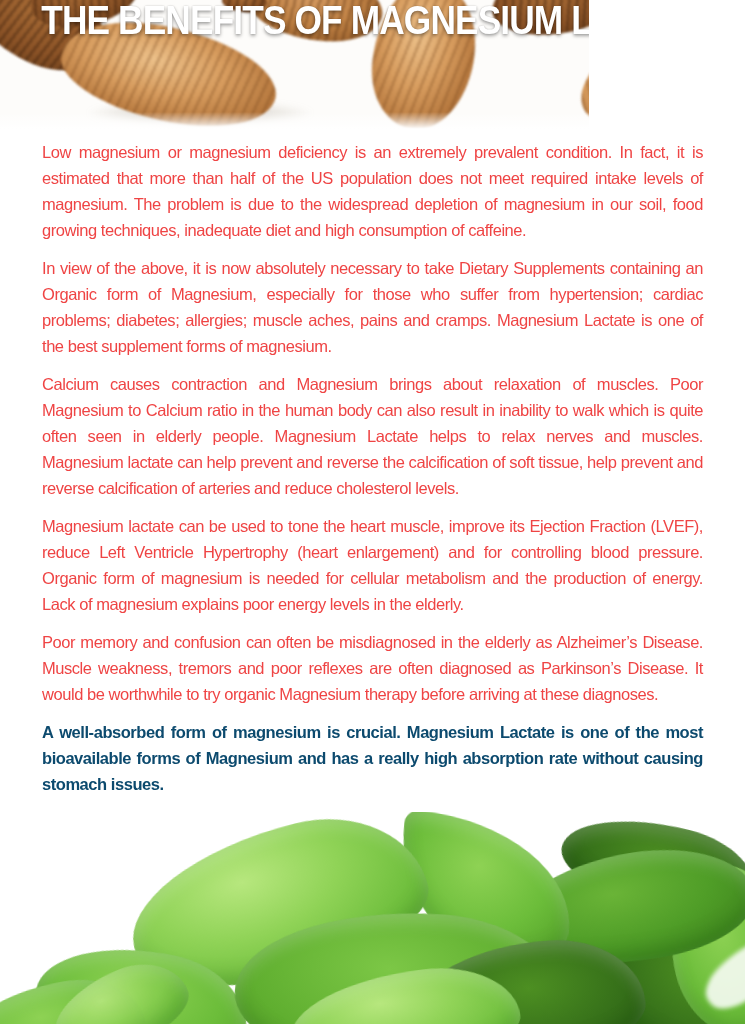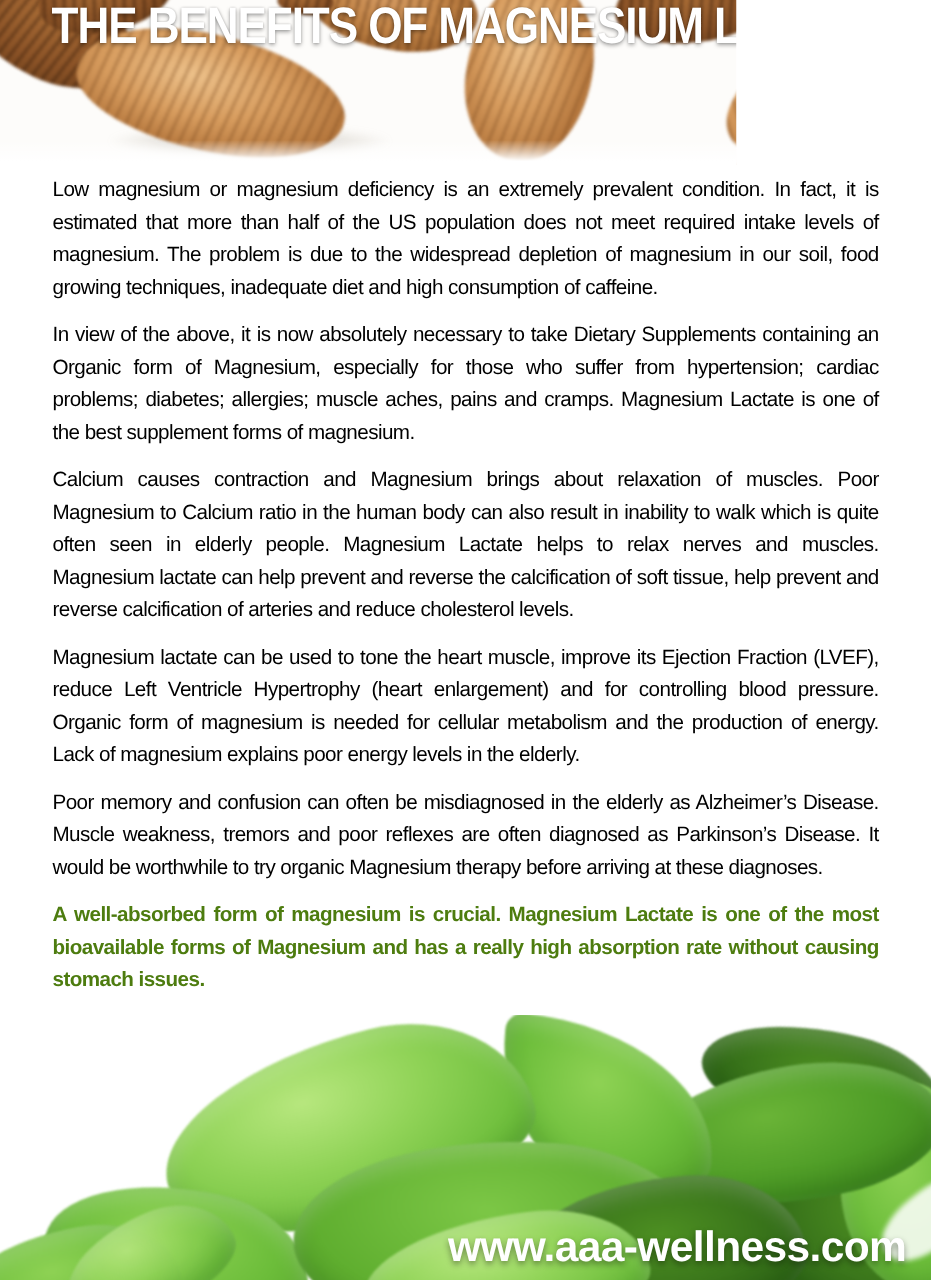--- a/index.html
+++ b/index.html
@@ -49,23 +49,23 @@
   }
 
   
   .body{
     position:absolute; top:132px; left:0; width:745px; z-index:2;
     padding:7px 42px 0 42px; box-sizing:border-box;
   }
   .para{
     margin:0 0 12px 0; text-align:justify;
     font-size:16.5px; line-height:26px; letter-spacing:-0.45px;
-    color:#000000;
+    color:#ef4444;
   }
-  .para.bold{font-weight:700; color:#4d7c0f;}
+  .para.bold{font-weight:700; color:#0c4a6e;}
 
   
   .footer{position:absolute; bottom:0; left:0; width:745px; height:212px; overflow:hidden; z-index:3;}
   .leaf{
     position:absolute; filter:blur(.7px);
     border-radius:60% 40% 50% 50% / 55% 60% 40% 45%;
     box-shadow: inset 0 8px 16px rgba(255,255,255,.22), inset 0 -10px 18px rgba(0,60,0,.18);
   }
   .leaf.light{background:radial-gradient(ellipse at 40% 30%, #b7e77e 0%, #90d357 38%, #6ebe3c 72%, #58a62d 100%);}
   .leaf.mid{background:radial-gradient(ellipse at 45% 35%, #8ed254 0%, #6cbd3a 52%, #4d9a24 100%);}
@@ -116,16 +116,15 @@
     <div class="leaf middark" style="left:500px; top:42px; width:255px; height:108px; transform:rotate(-9deg); border-radius:55% 45% 40% 60% / 65% 55% 45% 35%;"></div>
     <div class="leaf mid" style="left:398px; top:6px; width:175px; height:140px; transform:rotate(6deg); border-radius:8% 92% 35% 65% / 10% 75% 25% 90%;"></div>
     <div class="leaf light" style="left:128px; top:18px; width:300px; height:148px; transform:rotate(-14deg); border-radius:62% 38% 50% 50% / 55% 62% 38% 45%;"></div>
     <div class="leaf mid" style="left:35px; top:138px; width:215px; height:112px; transform:rotate(12deg);"></div>
     <div class="leaf mid2" style="left:235px; top:100px; width:340px; height:165px; transform:rotate(4deg);"></div>
     <div class="leaf dark" style="left:415px; top:130px; width:230px; height:115px; transform:rotate(-4deg);"></div>
     <div class="leaf mid" style="left:-40px; top:172px; width:185px; height:90px; transform:rotate(-10deg);"></div>
     <div class="leaf light" style="left:50px; top:160px; width:140px; height:75px; transform:rotate(-22deg); opacity:.9;"></div>
     <div class="leaf light" style="left:290px; top:160px; width:230px; height:95px; transform:rotate(-7deg);"></div>
     <div class="glare" style="left:700px; top:140px; width:90px; height:45px; transform:rotate(-38deg);"></div>
-    <div class="url">www.aaa-wellness.com</div>
   </footer>
 
 </div>
 
 </body></html>

